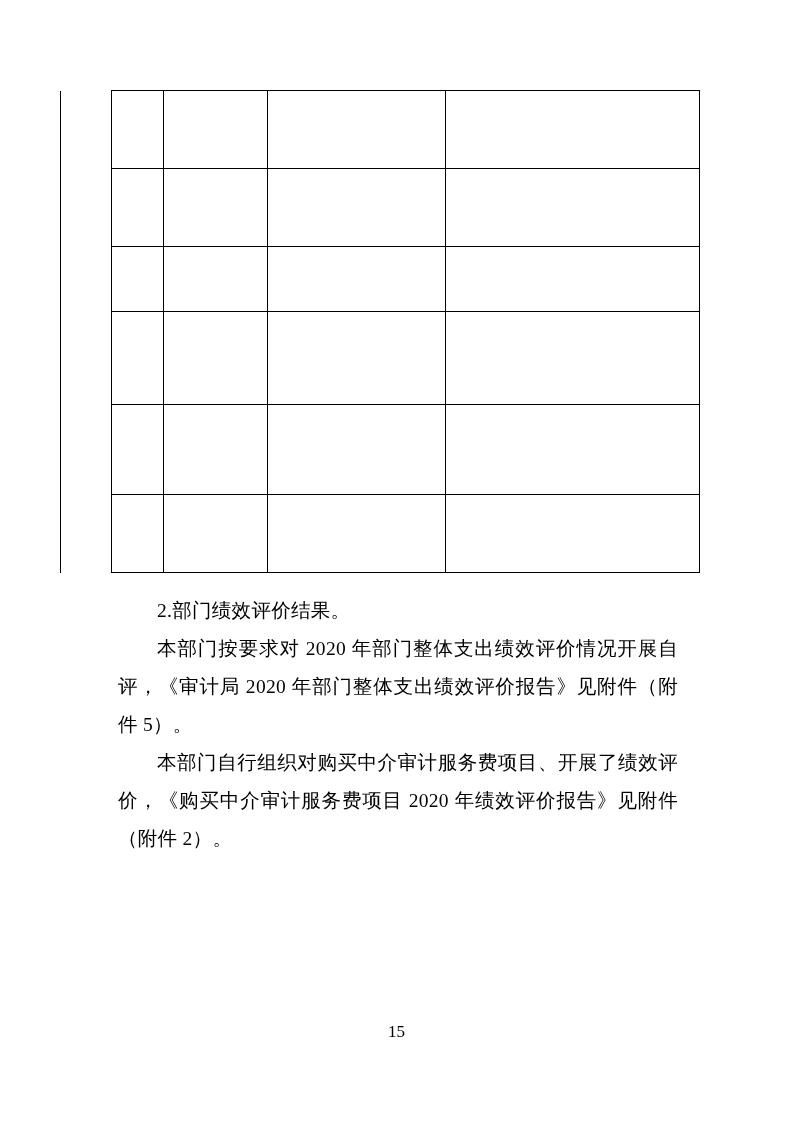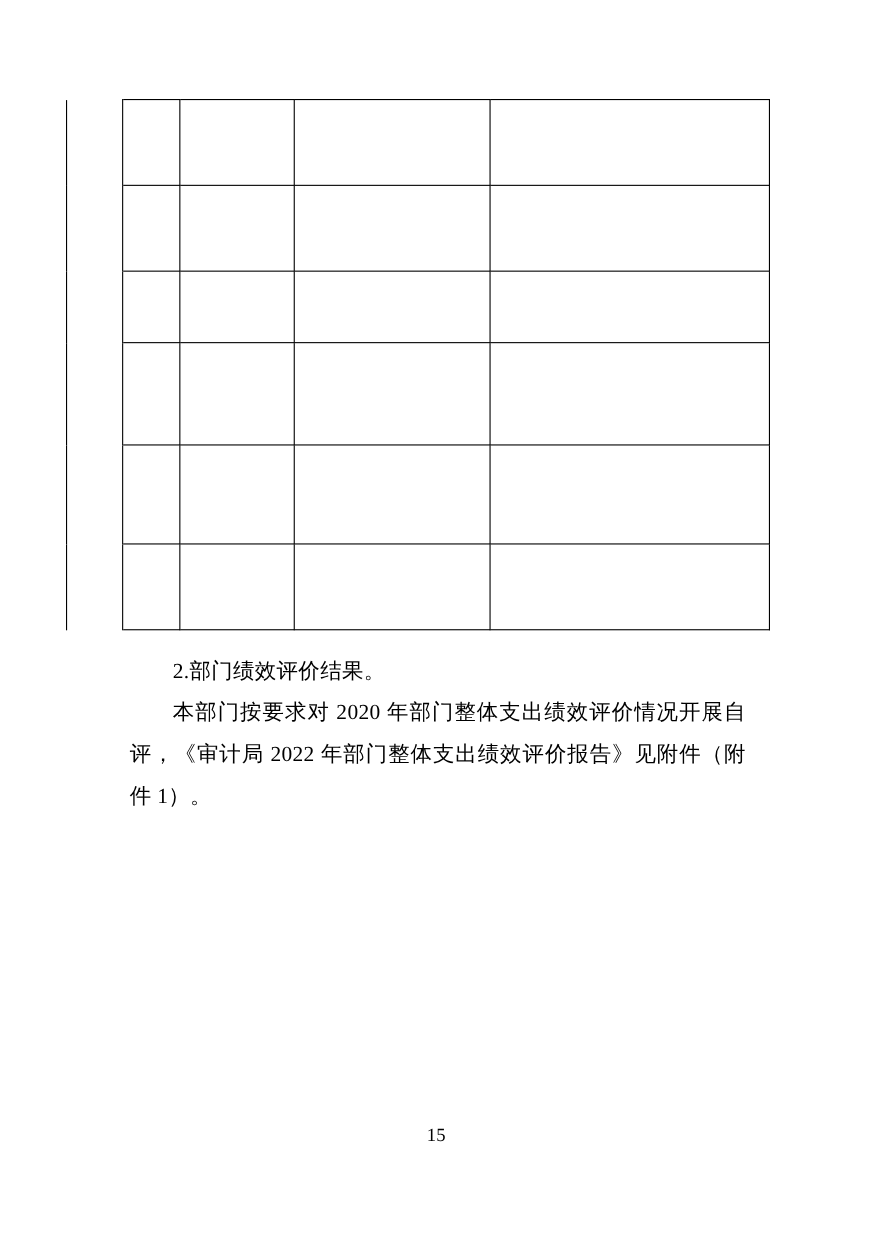--- a/index.html
+++ b/index.html
@@ -133,18 +133,19 @@
           <td class="c3"></td>
           <td class="c4"></td>
           <td class="c5"></td>
         </tr>
       </tbody>
     </table>
   </div>
 
   <div class="body-text">
     <p>2.部门绩效评价结果。</p>
-    <p>本部门按要求对 2020 年部门整体支出绩效评价情况开展自评，《审计局 2022 年部门整体支出绩效评价报告》见附件（附件 1）。</p>
+    <p>本部门按要求对 2020 年部门整体支出绩效评价情况开展自评，《审计局 2020 年部门整体支出绩效评价报告》见附件（附件 5）。</p>
+    <p>本部门自行组织对购买中介审计服务费项目、开展了绩效评价，《购买中介审计服务费项目 2020 年绩效评价报告》见附件（附件 2）。</p>
   </div>
 
   <div class="page-number">15</div>
 
 </div>
 
 </body></html>

